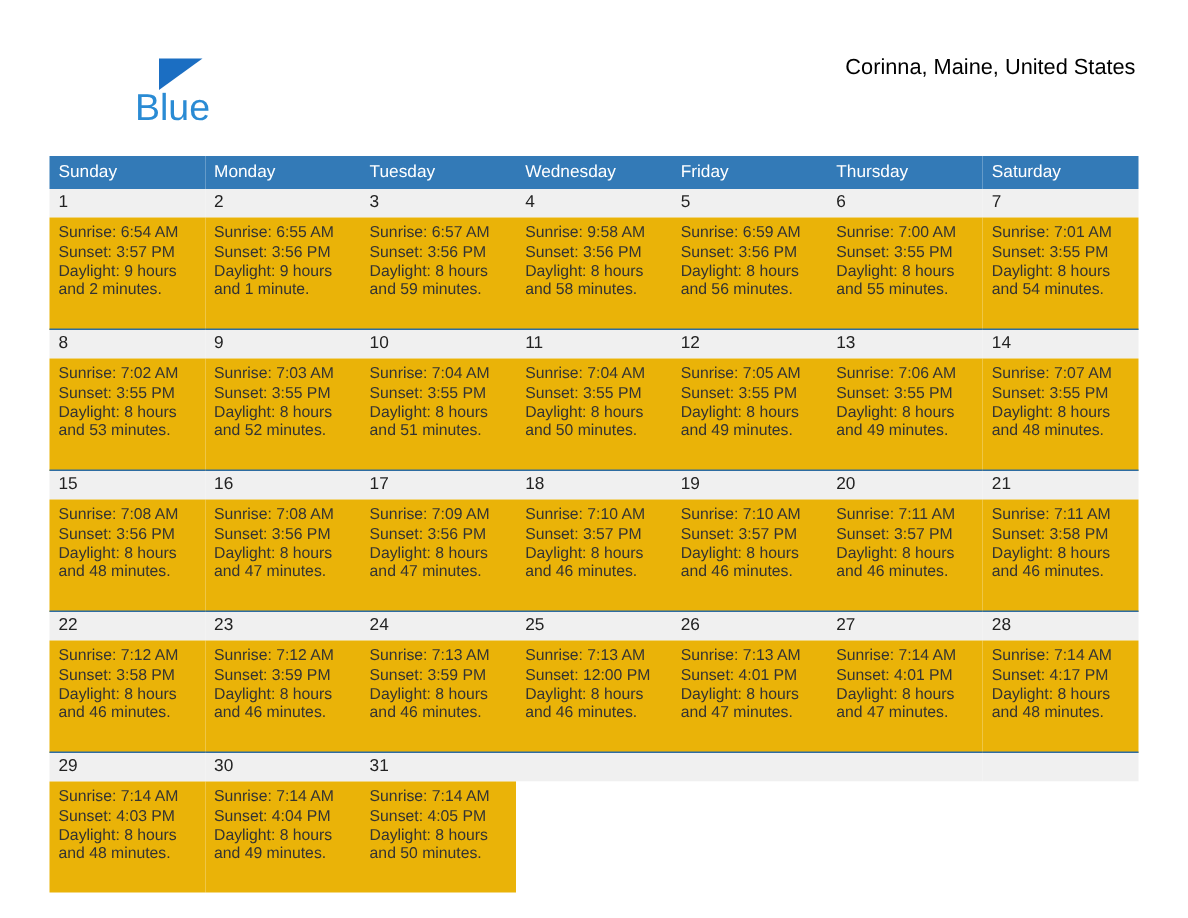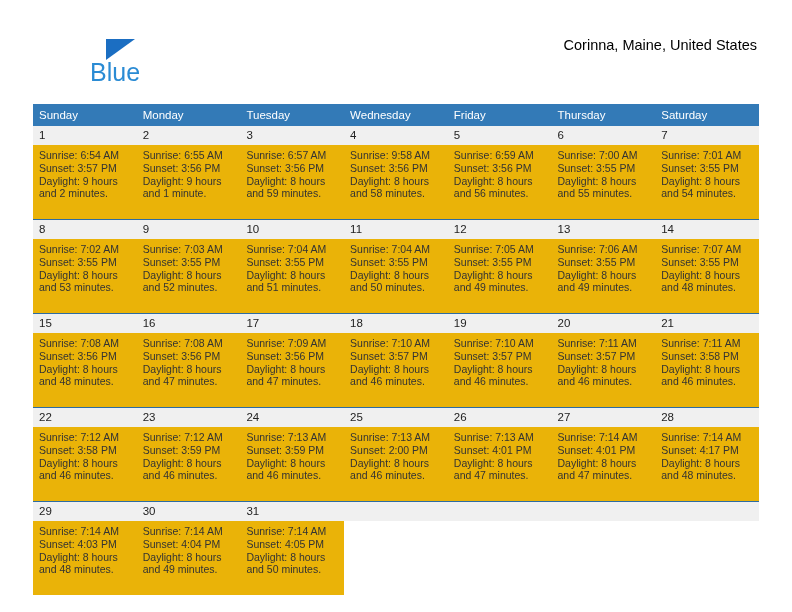--- a/index.html
+++ b/index.html
@@ -372,21 +372,21 @@
           <span class="info-line">and 46 minutes.</span>
         </td>
         <td>
           <span class="info-line">Sunrise: 7:13 AM</span>
           <span class="info-line">Sunset: 3:59 PM</span>
           <span class="info-line">Daylight: 8 hours</span>
           <span class="info-line">and 46 minutes.</span>
         </td>
         <td>
           <span class="info-line">Sunrise: 7:13 AM</span>
-          <span class="info-line">Sunset: 2:00 PM</span>
+          <span class="info-line">Sunset: 12:00 PM</span>
           <span class="info-line">Daylight: 8 hours</span>
           <span class="info-line">and 46 minutes.</span>
         </td>
         <td>
           <span class="info-line">Sunrise: 7:13 AM</span>
           <span class="info-line">Sunset: 4:01 PM</span>
           <span class="info-line">Daylight: 8 hours</span>
           <span class="info-line">and 47 minutes.</span>
         </td>
         <td>

